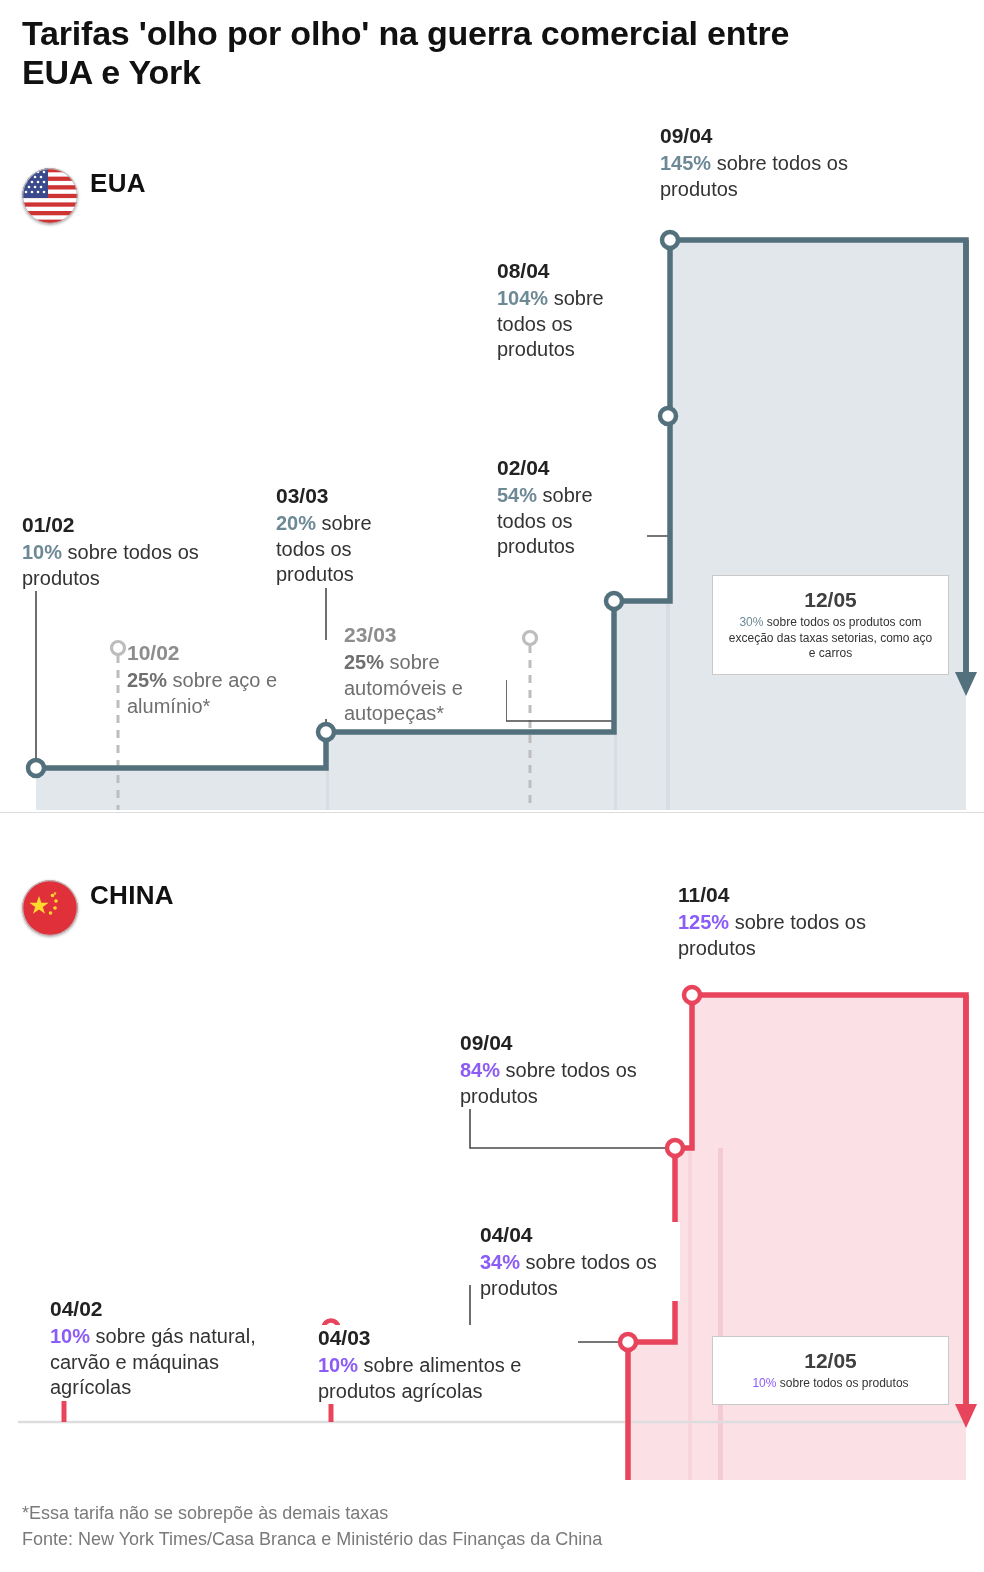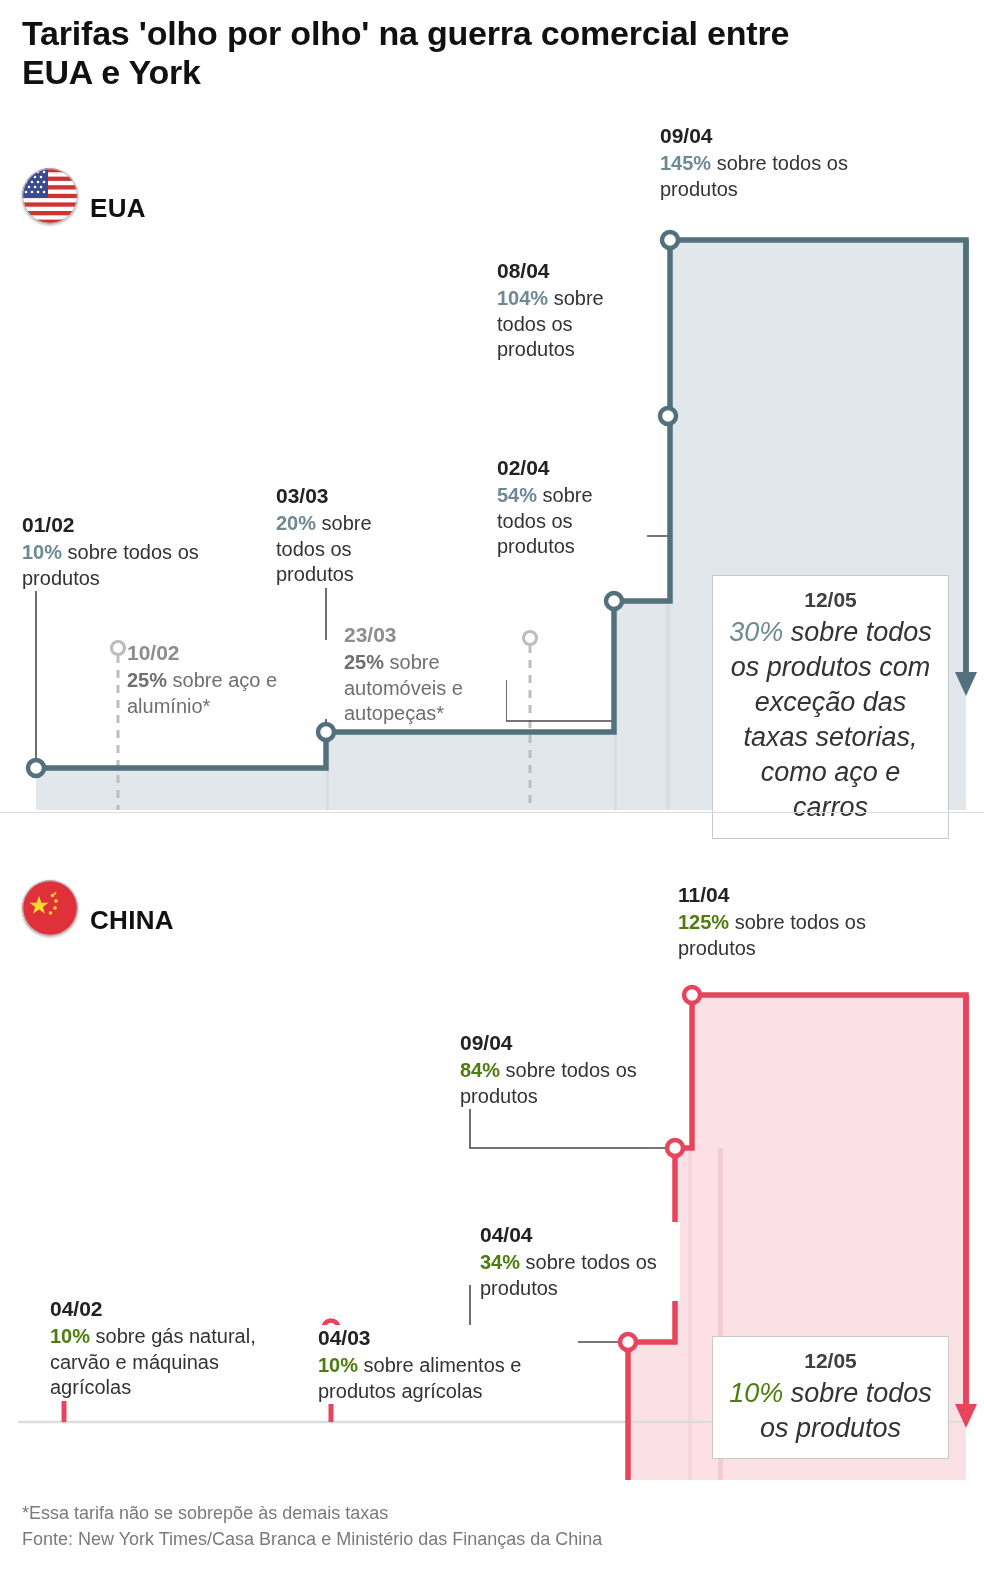--- a/index.html
+++ b/index.html
@@ -14,47 +14,47 @@
   .wrap{position:relative;width:984px;height:1572px;}
 
   
   .title{
     position:absolute;left:22px;top:14px;width:780px;
     font-size:34px;line-height:1.16;font-weight:bold;color:#111;
     letter-spacing:-0.2px;
   }
 
   
-  .country{position:absolute;display:flex;align-items:flex-end;gap:12px;}
+  .country{position:absolute;display:flex;align-items:flex-start;gap:12px;}
   .country .name{font-size:26px;font-weight:bold;color:#111;letter-spacing:0.3px;}
   .flag{width:56px;height:56px;border-radius:50%;overflow:hidden;position:relative;
         box-shadow:0 1px 3px rgba(0,0,0,.35);flex:0 0 auto;}
 
   
   .panel{position:absolute;left:0;}
   .svgchart{display:block;}
 
   
   .lbl{position:absolute;background:#fff;}
   .lbl .date{font-weight:bold;font-size:21px;color:#222;line-height:1.25;margin-bottom:2px;}
   .lbl .txt{font-size:20px;line-height:1.28;color:#333;}
   .lbl .pct{font-weight:bold;}
   .pct-us{color:#6e8996;}
-  .pct-cn{color:#4d7c0f;}
+  .pct-cn{color:#8b5cf6;}
   .lbl.muted .date{color:#8d8d8d;}
   .lbl.muted .txt{color:#6f6f6f;}
   .lbl.muted .pct{color:#6f6f6f;}
 
   
   .callout{
     position:absolute;background:#fff;border:1px solid #c9c9c9;
     text-align:center;box-sizing:border-box;padding:12px 14px;
   }
   .callout .date{font-weight:bold;font-size:21px;color:#404040;margin-bottom:3px;}
-  .callout .txt{font-size:27px;line-height:1.3;color:#333;font-style:italic;}
+  .callout .txt{font-size:12px;line-height:1.3;color:#333;}
 
   
   .footer{
     position:absolute;left:22px;top:1500px;width:940px;
     font-size:18px;line-height:1.45;color:#7a7a7a;
   }
 
   
   .divider{position:absolute;left:0;width:984px;height:1px;background:#dcdcdc;}
 </style>

